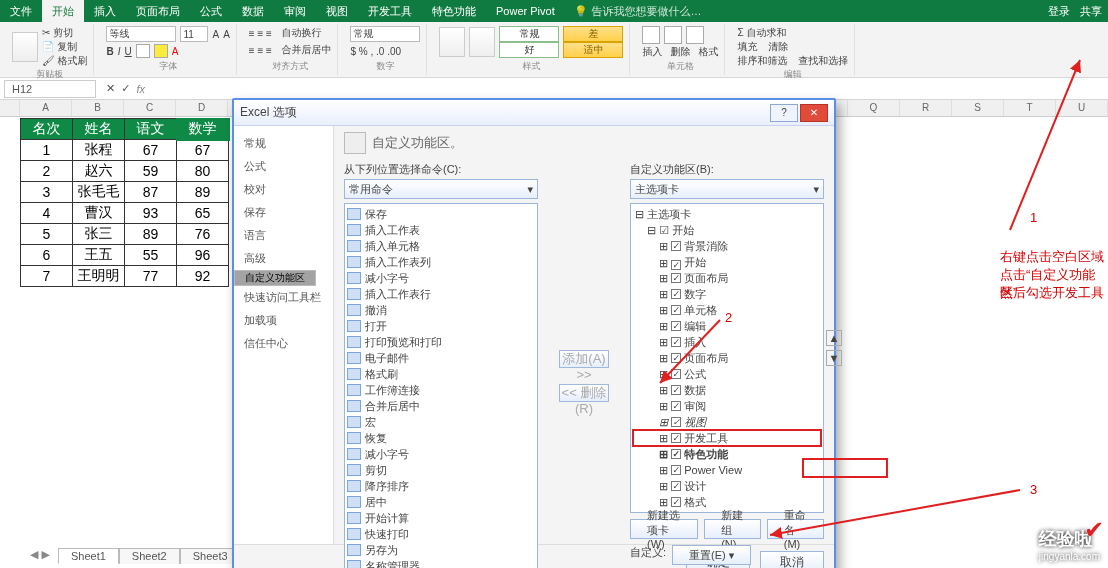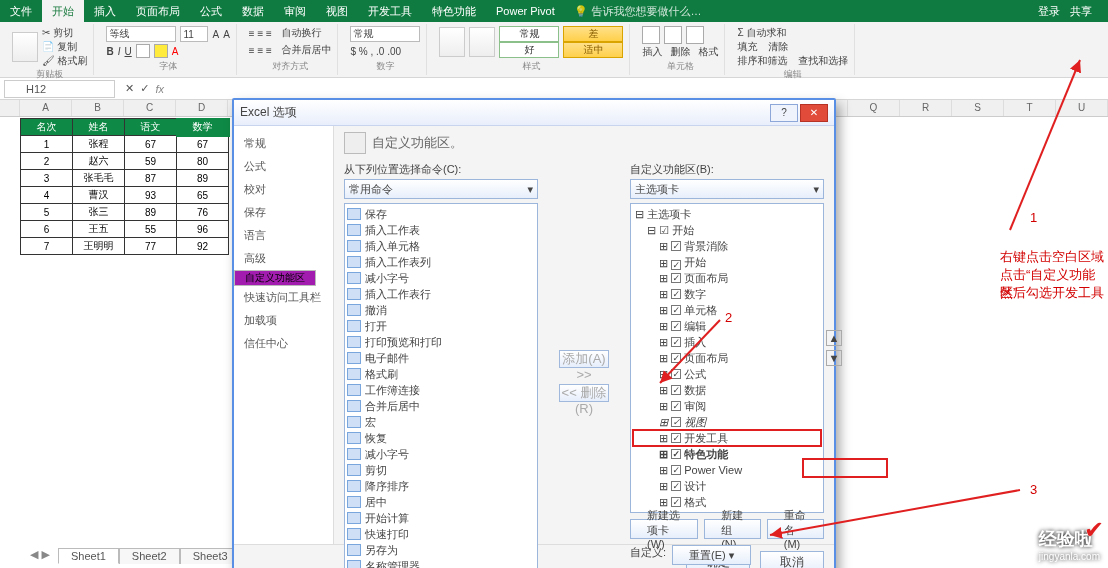--- a/index.html
+++ b/index.html
@@ -3,61 +3,61 @@
 <meta charset="utf-8">
 <style>
   *{box-sizing:border-box;font-family:"Microsoft YaHei",Arial,sans-serif}
   body{margin:0;width:1108px;height:568px;overflow:hidden;background:#fff;position:relative}
   
   .titlebar{height:22px;background:#0f7b40;display:flex;align-items:center;color:#fff;font-size:11px}
   .titlebar .tab{padding:0 10px;height:22px;line-height:22px}
   .titlebar .tab.active{background:#f3f3f3;color:#1a7b3f}
   .titlebar .tell{margin-left:10px;opacity:.8}
   .titlebar .spacer{flex:1}
-  .titlebar .right{display:flex;align-items:center;gap:10px;margin-right:16px}
+  .titlebar .right{display:flex;align-items:center;gap:10px;margin-right:6px}
   
   .ribbon{height:56px;background:#f3f3f3;border-bottom:1px solid #d6d6d6;display:flex;padding:2px 6px;gap:6px;font-size:10px;color:#444}
   .rgroup{display:flex;flex-direction:column;border-right:1px solid #e0e0e0;padding:2px 6px;justify-content:space-between}
   .rgroup .row{display:flex;gap:4px;align-items:center}
   .rgroup .label{font-size:9px;text-align:center;color:#888}
   .icon{display:inline-block;width:14px;height:14px;border:1px solid #aaa;background:#fff}
   .sel{border:1px solid #bbb;background:#fff;height:16px;font-size:10px;padding:0 2px;min-width:40px;display:inline-flex;align-items:center}
   .bigbtn{width:26px;height:30px;border:1px solid #ccc;background:linear-gradient(#fff,#eee)}
   .styleA{width:60px;height:16px;background:linear-gradient(#fff,#fff);border:1px solid #8bc08b;font-size:10px;display:flex;align-items:center;justify-content:center;color:#333}
   .styleB{width:60px;height:16px;background:linear-gradient(#ffe08a,#ffd04a);border:1px solid #d9a300;font-size:10px;display:flex;align-items:center;justify-content:center;color:#865c00}
   .cellbox{width:18px;height:18px;border:1px solid #aaa;background:#fff;position:relative}
   
   .fbar{height:22px;background:#fff;border-bottom:1px solid #d6d6d6;display:flex;align-items:center;font-size:11px;color:#555}
-  .namebox{width:111px;border:1px solid #ccc;height:18px;margin:0 4px;padding:0 21px;display:flex;align-items:center}
+  .namebox{width:92px;border:1px solid #ccc;height:18px;margin:0 4px;padding:0 7px;display:flex;align-items:center}
   .fxrow{display:flex;align-items:center;gap:6px;margin-left:6px}
   .fx{font-style:italic;color:#888}
   
   .gridwrap{position:absolute;top:100px;left:0;right:0;bottom:20px;background:#fff}
   .colheads{display:flex;font-size:10px;background:#f0f0f0;border-bottom:1px solid #ccc}
   .ch{width:52px;border-right:1px solid #ddd;text-align:center;color:#666;height:16px;line-height:16px}
   .ch:first-child{width:20px}
   
-  .datatbl{position:absolute;top:118px;left:20px;font-size:10px;border-collapse:collapse}
+  .datatbl{position:absolute;top:118px;left:20px;font-size:14px;border-collapse:collapse}
   .datatbl th{background:#0f8a46;color:#fff;border:1px solid #333;width:52px;height:16px;font-weight:normal}
   .datatbl td{border:1px solid #333;width:52px;height:16px;text-align:center;background:#fff}
   .seledge{outline:2px solid #0f8a46;outline-offset:-1px}
   
   .sheettabs{position:absolute;left:30px;bottom:4px;display:flex;font-size:11px;gap:0}
   .stab{padding:1px 12px;border:1px solid #bbb;border-bottom:none;background:#f7f7f7;color:#555}
   .stab.active{background:#fff;border-bottom:1px solid #fff}
   
   .dialog{position:absolute;left:232px;top:98px;width:604px;height:480px;background:#f4f4f4;border:2px solid #5a8fe6;border-radius:2px;box-shadow:4px 6px 12px rgba(0,0,0,.35);font-size:11px;color:#444}
   .dlg-titlebar{height:26px;background:linear-gradient(#fff,#e8eefb);border-bottom:1px solid #c8d4ee;display:flex;align-items:center;padding:0 6px;font-size:12px}
   .dlg-titlebar .sp{flex:1}
   .winbtn{width:28px;height:18px;margin-left:2px;border:1px solid #8da8d8;display:flex;align-items:center;justify-content:center;font-size:10px;background:#eef3fc}
   .winbtn.close{background:#e04b3a;color:#fff;border-color:#b53224}
   .dlg-body{display:flex;height:418px}
   .dlg-cats{width:100px;background:#fff;border-right:1px solid #ddd;padding:6px 0}
   .dlg-cat{padding:4px 10px;color:#555}
-  .dlg-cat.sel{background:#a21caf;color:#000}
+  .dlg-cat.sel{background:#a3a3a3;color:#000}
   .dlg-main{flex:1;padding:6px 10px;display:flex;flex-direction:column}
   .section-title{display:flex;align-items:center;gap:6px;font-size:13px;color:#666;margin-bottom:6px}
   .section-title .ico{width:22px;height:22px;border:1px solid #bbb;background:#eee}
   .twocol{display:flex;gap:18px;flex:1}
   .col{flex:1;display:flex;flex-direction:column}
   .lbl{font-size:11px;margin:2px 0}
   .ddl{height:20px;border:1px solid #9cb6db;background:linear-gradient(#fff,#e7effb);display:flex;align-items:center;justify-content:space-between;padding:0 4px}
   .list{flex:1;border:1px solid #9cb6db;background:#fff;overflow:auto;margin-top:4px;padding:2px}
   .litem{display:flex;align-items:center;gap:4px;height:16px;font-size:11px}
   .litem .li-i{width:14px;height:12px;background:#cfdff6;border:1px solid #7aa6de}

